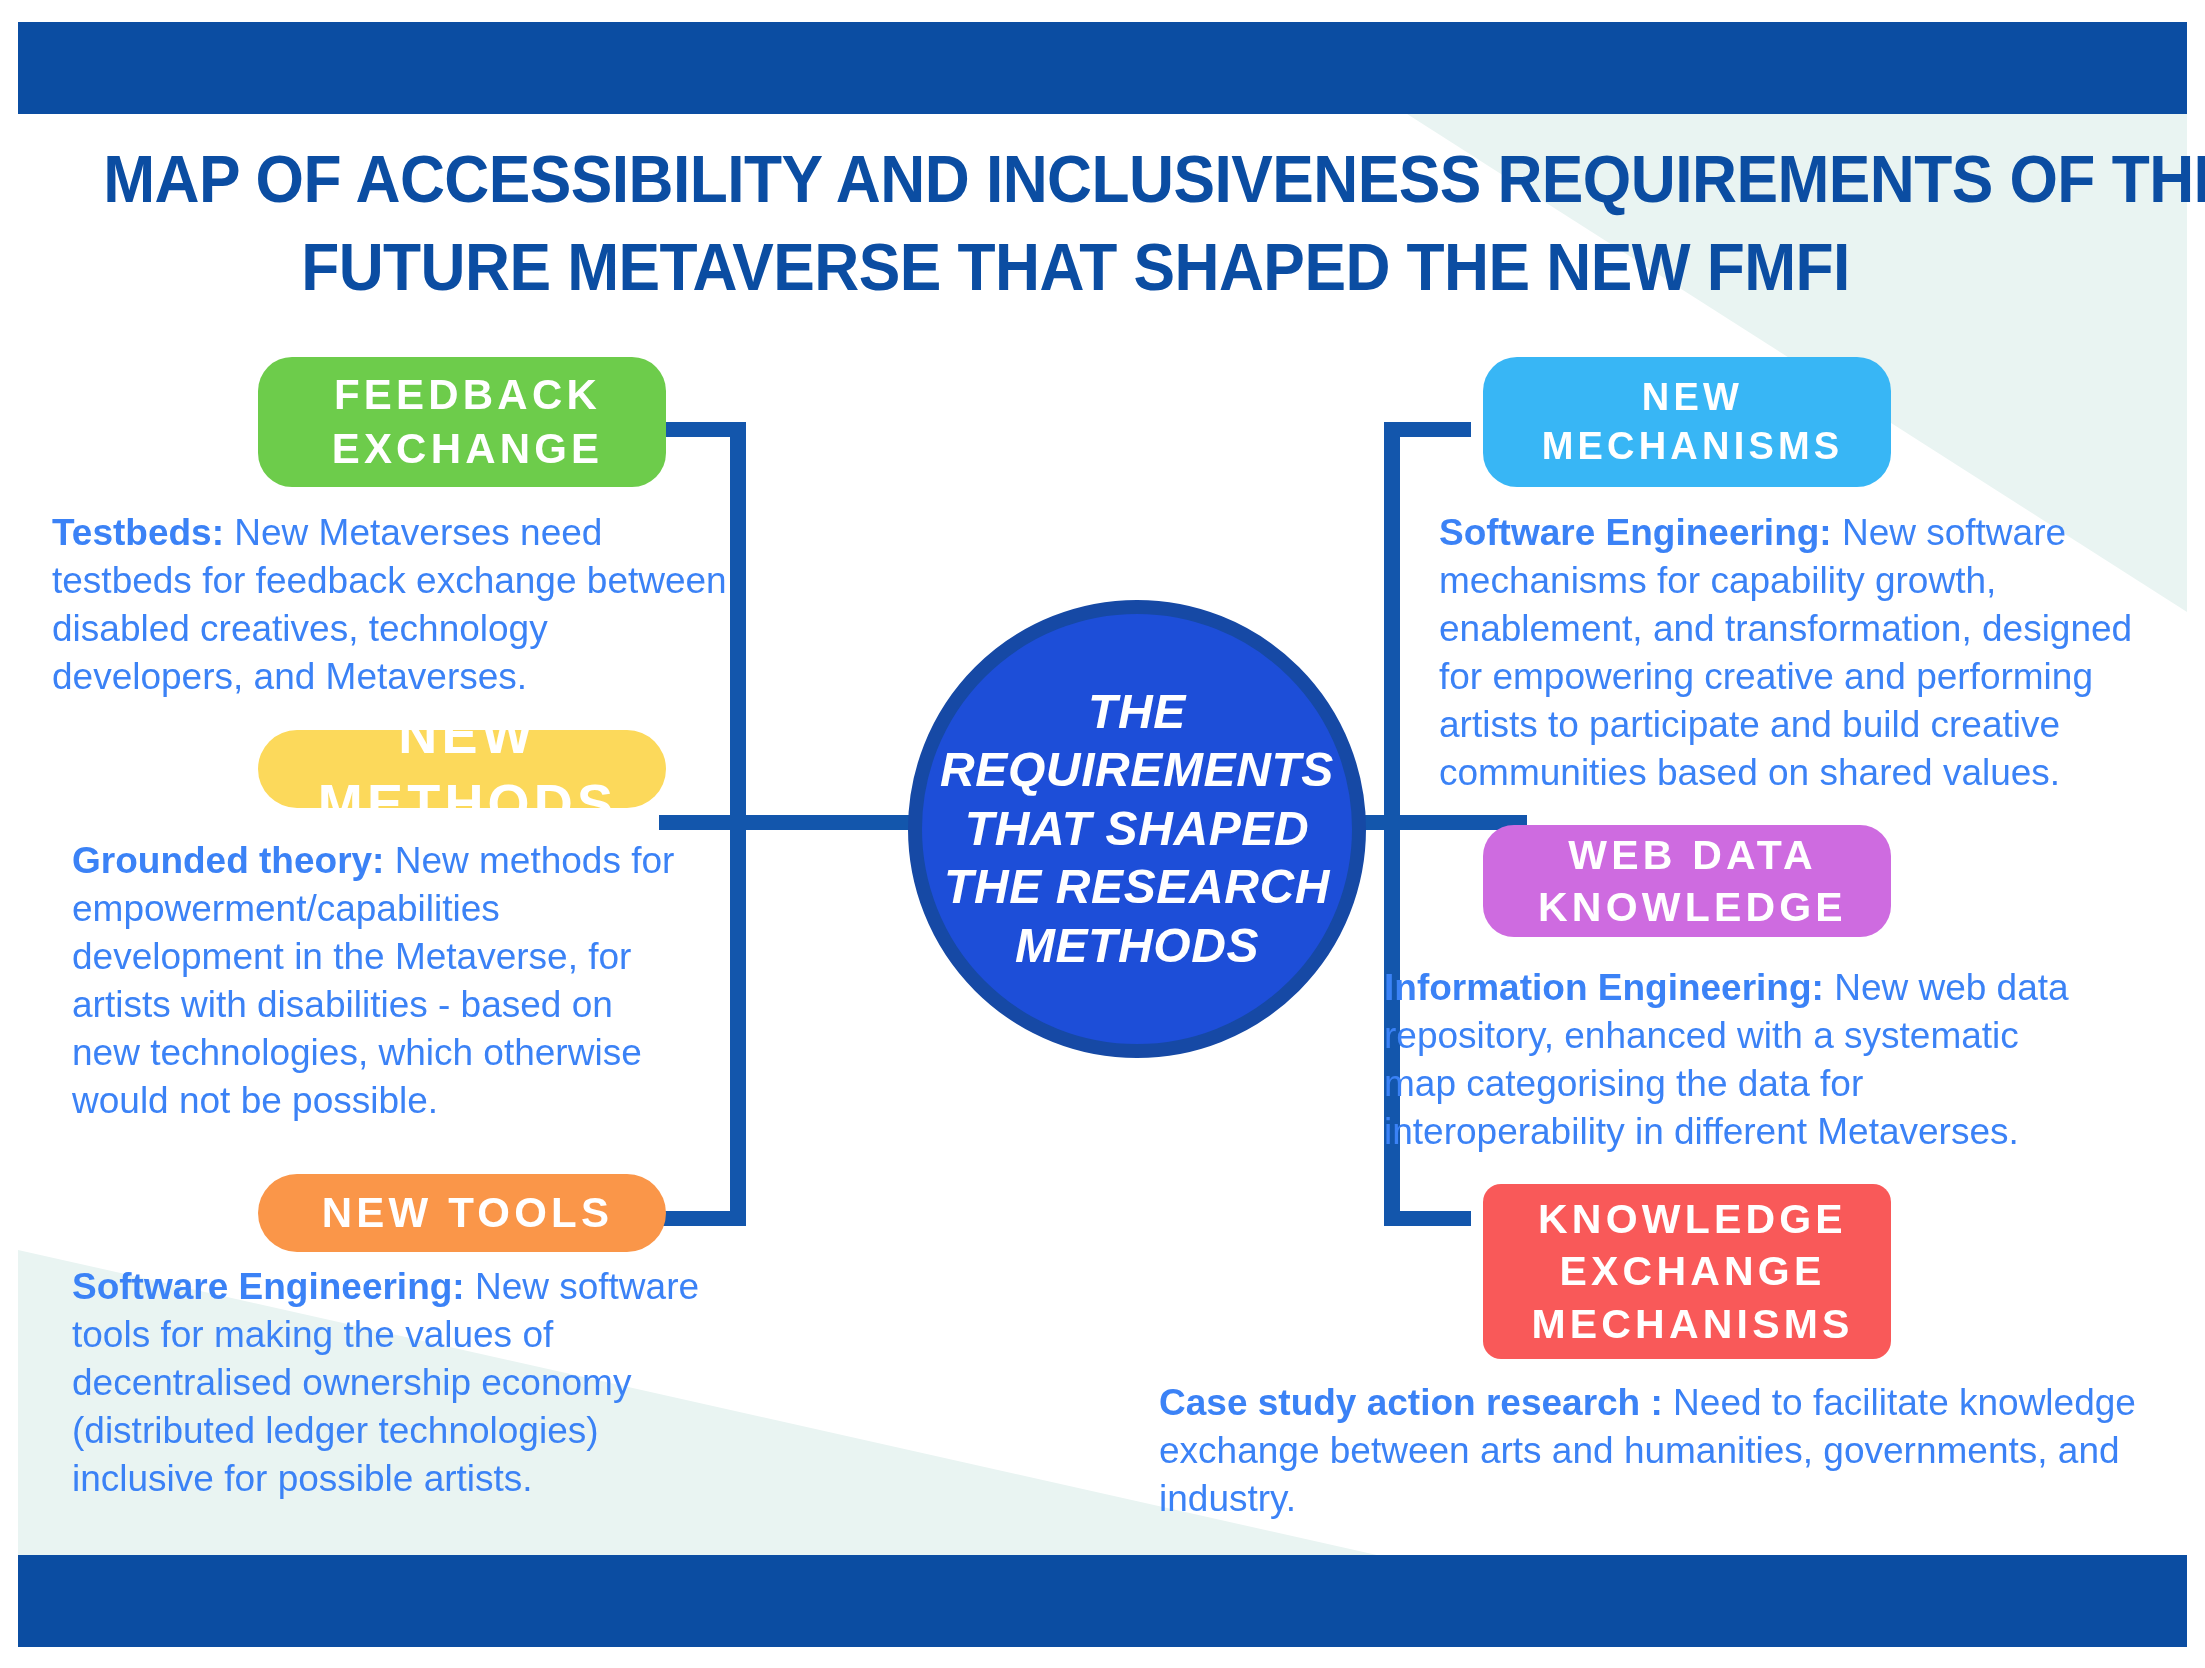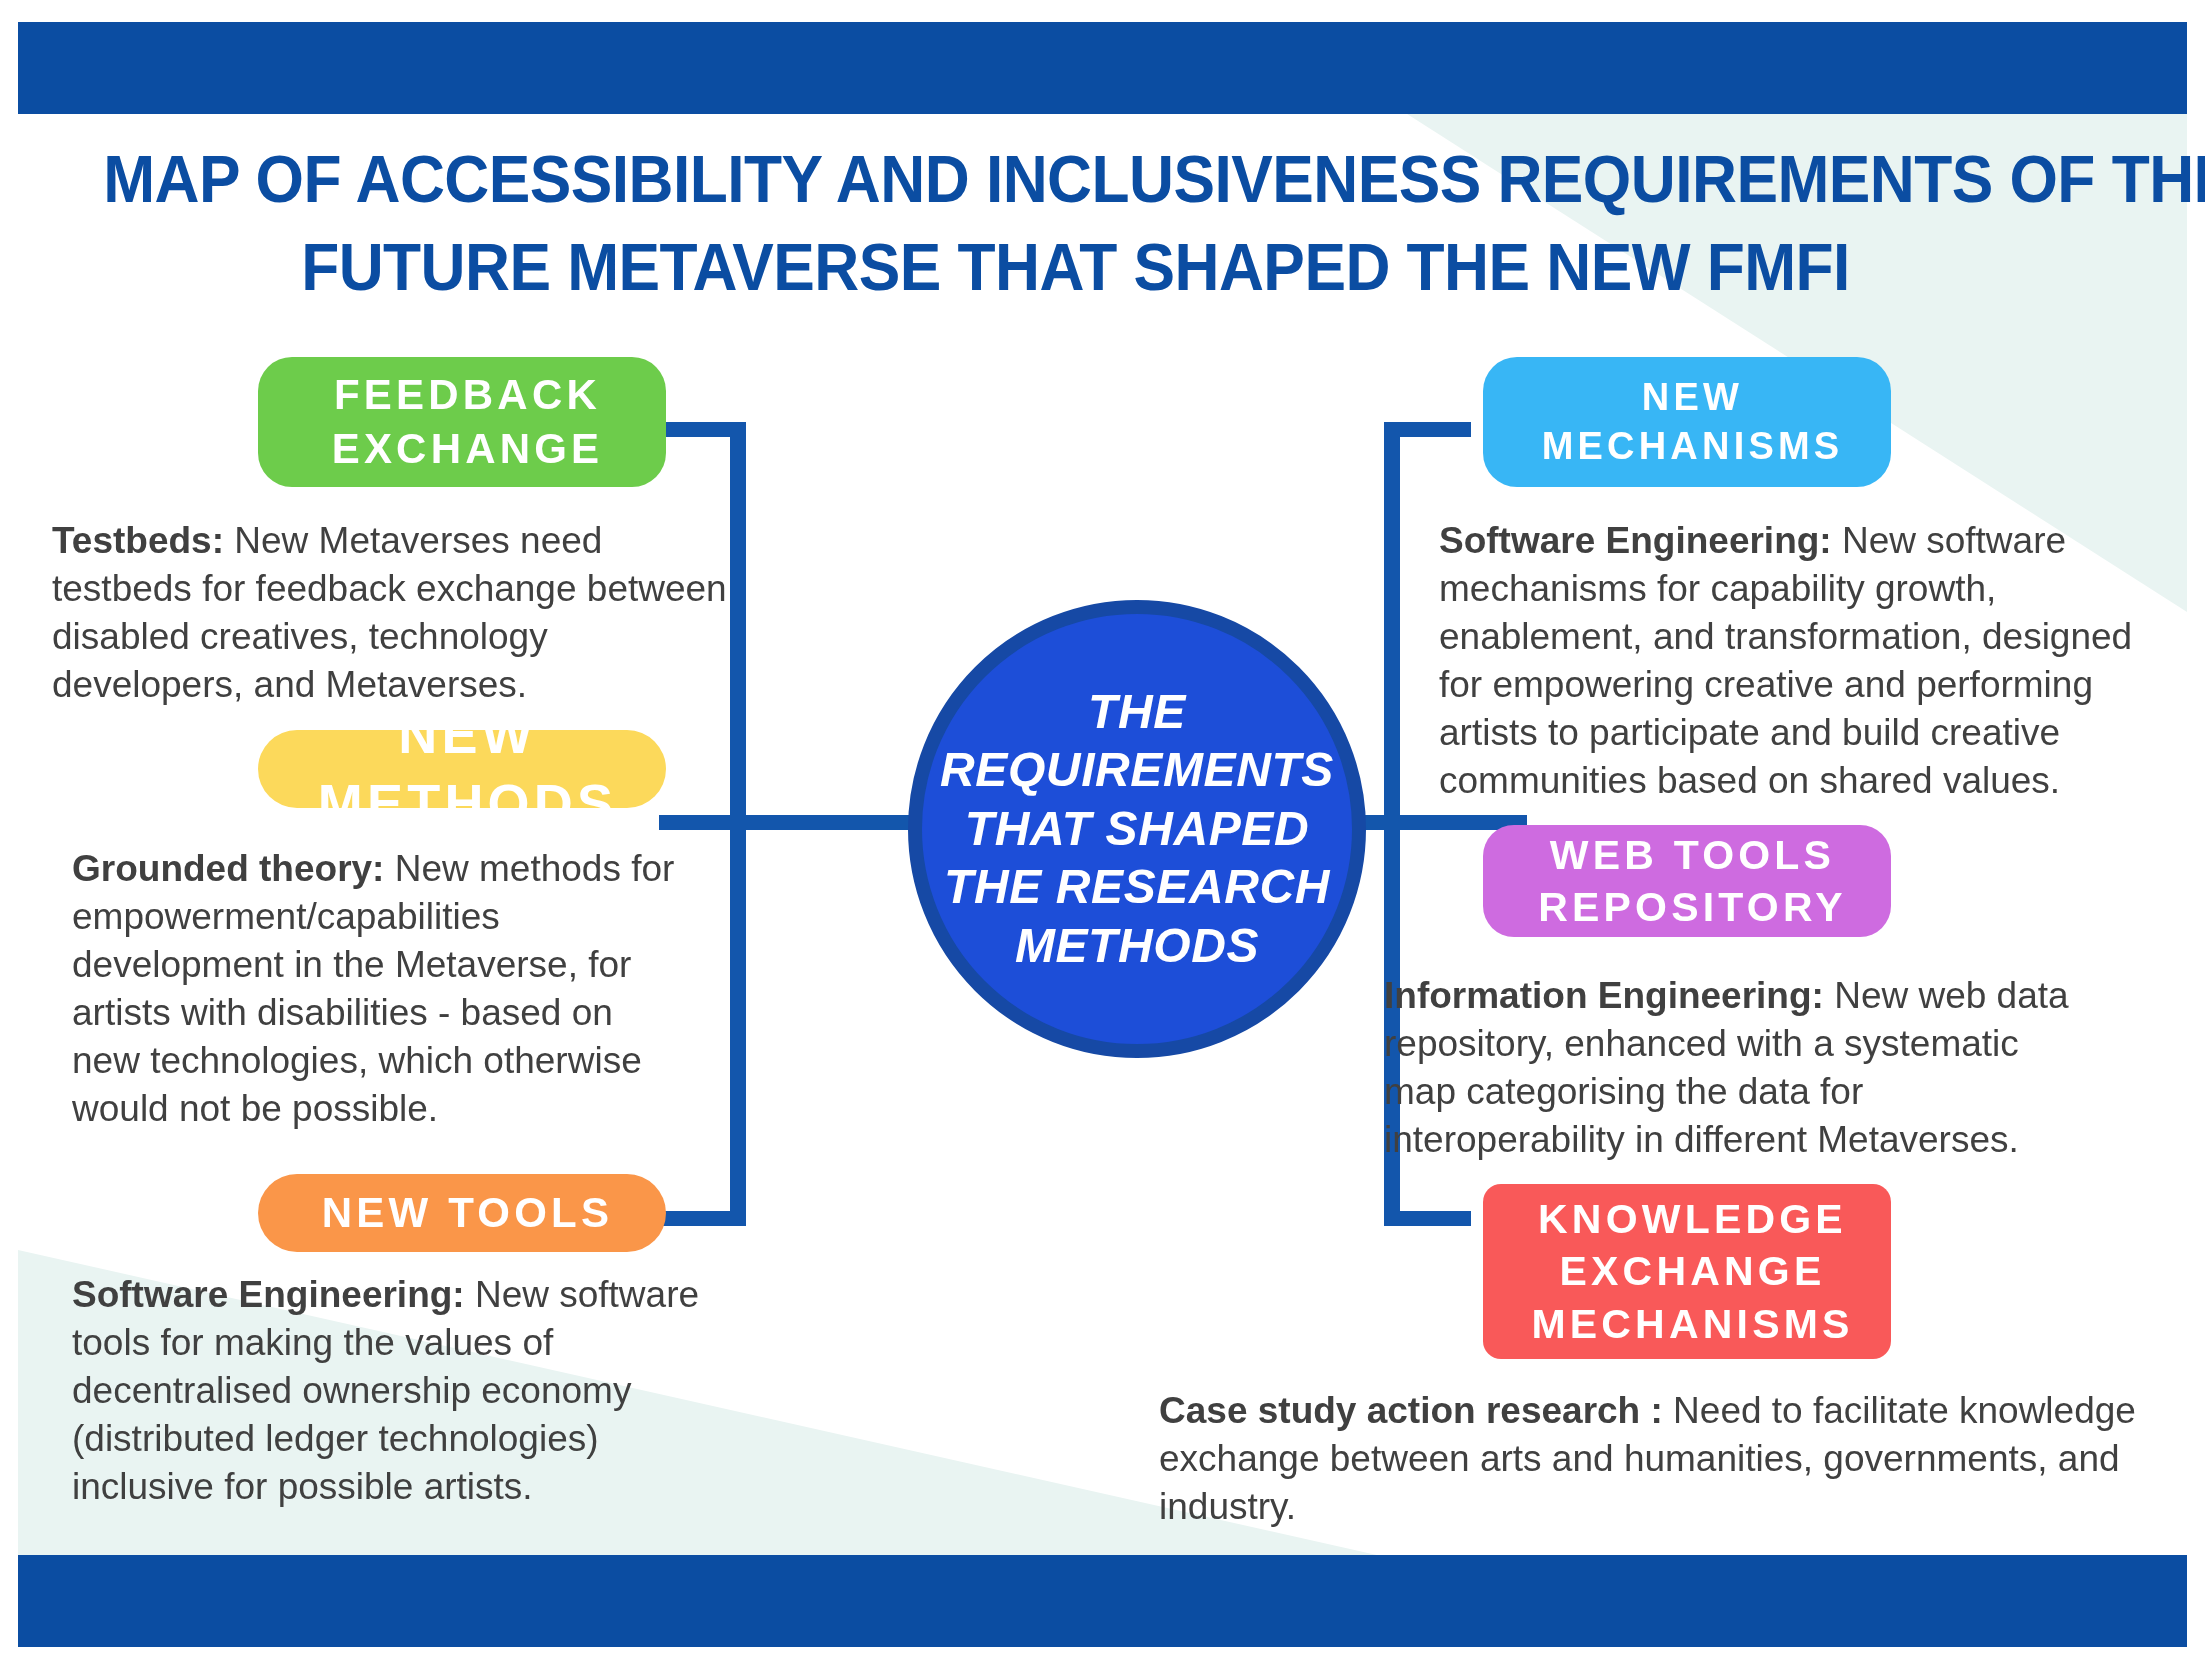--- a/index.html
+++ b/index.html
@@ -116,26 +116,25 @@
     letter-spacing: 4.2px;
     line-height: 1.28;
     z-index: 6;
     box-sizing: border-box;
     padding-left: 11px;
   }
 
   
   .para {
     position: absolute;
-    color: #404040;
+    color: #3b82f6;
     font-family: "Liberation Sans Narrow", "Liberation Sans", sans-serif;
     font-size: 37px;
     line-height: 1.30;
     z-index: 4;
-    margin-top: 8px;
   }
   .para b { font-weight: bold; }
 </style>
 </head>
 <body>
 
 <div id="poster">
 
   <div class="wedge wedge-tr"></div>
   <div class="wedge wedge-bl"></div>
@@ -187,21 +186,21 @@
   </div>
 
   <div class="pill" style="left:1483px; top:357px; width:408px; height:130px; background:#38B6F5; border-radius:34px; font-size:38px;">
     <span>NEW MECHANISMS</span>
   </div>
   <div class="para" style="left:1439px; top:509px; width:726px;">
     <b>Software Engineering:</b><span> New software mechanisms for capability growth, enablement, and transformation, designed for empowering creative and performing artists to participate and build creative communities based on shared values.</span>
   </div>
 
   <div class="pill" style="left:1483px; top:825px; width:408px; height:112px; background:#CE6BE0; border-radius:31px; font-size:41px;">
-    <span>WEB TOOLS REPOSITORY</span>
+    <span>WEB DATA KNOWLEDGE</span>
   </div>
   <div class="para" style="left:1384px; top:964px; width:714px;">
     <b>Information Engineering:</b><span> New web data repository, enhanced with a systematic map categorising the data for interoperability in different Metaverses.</span>
   </div>
 
   <div class="pill" style="left:1483px; top:1184px; width:408px; height:175px; background:#F95959; border-radius:18px; font-size:41px;">
     <span>KNOWLEDGE EXCHANGE MECHANISMS</span>
   </div>
   <div class="para" style="left:1159px; top:1379px; width:1000px;">
     <b>Case study action research :</b><span> Need to facilitate knowledge exchange between arts and humanities, governments, and industry.</span>

